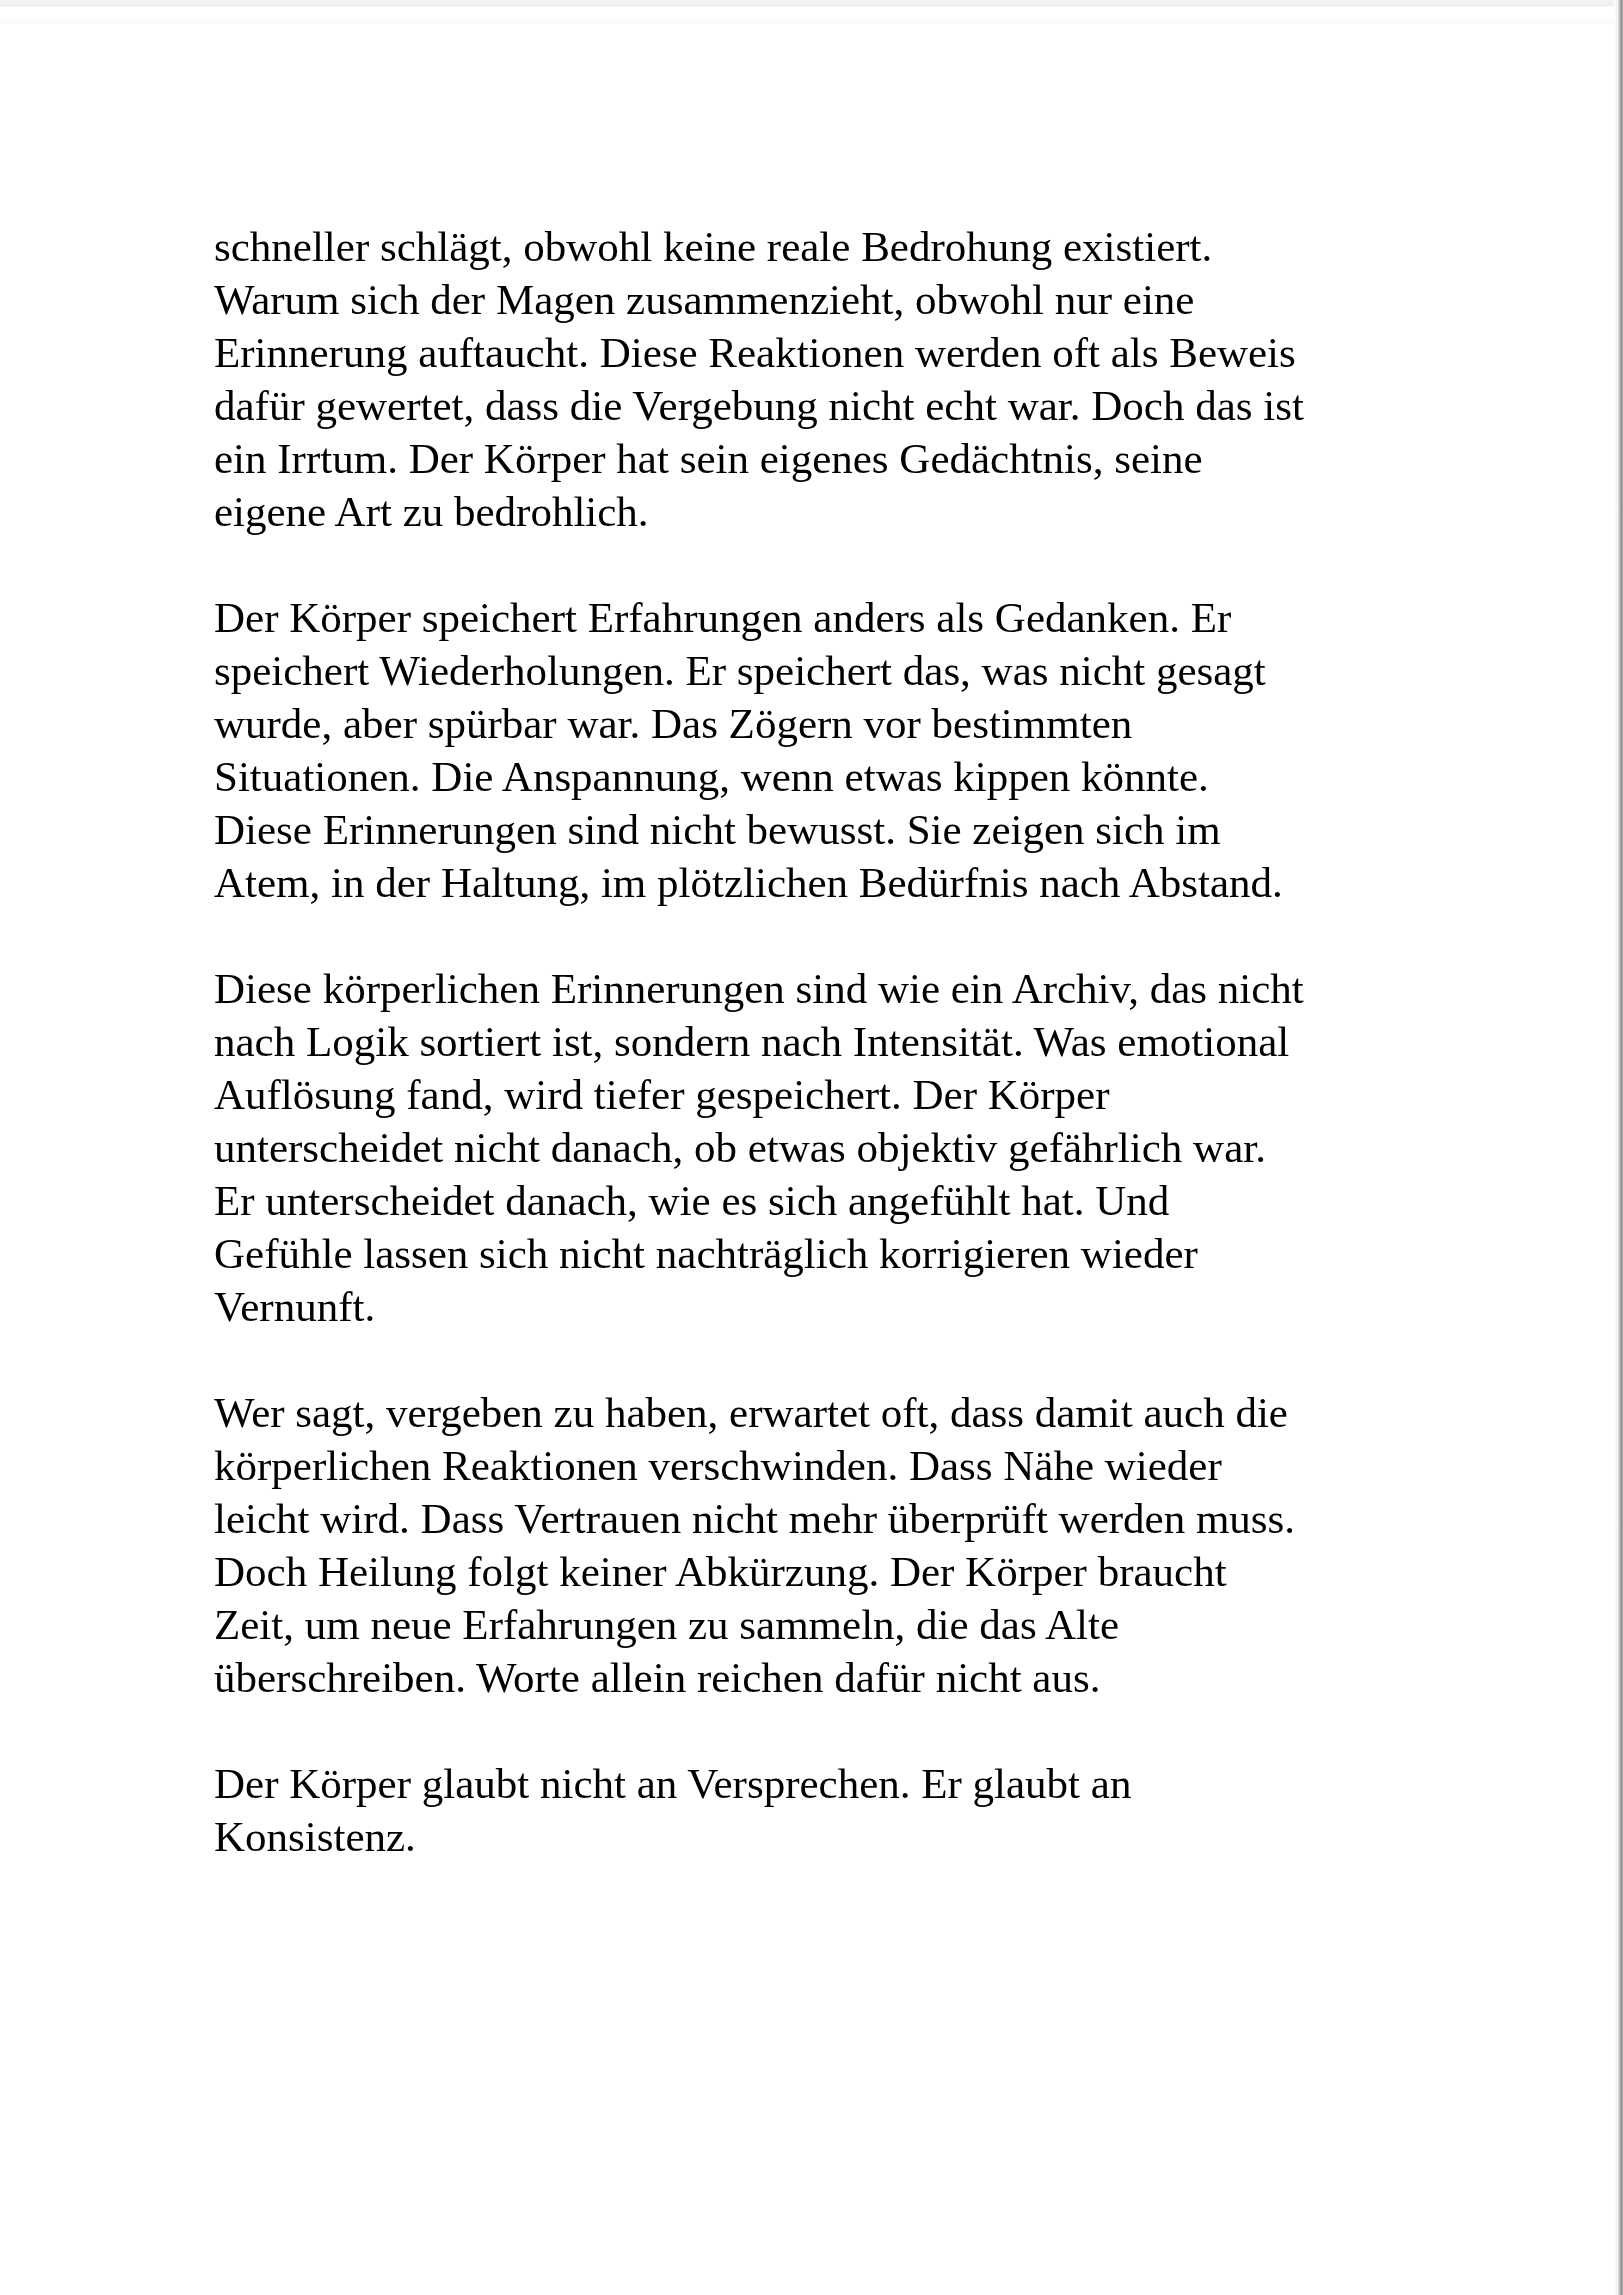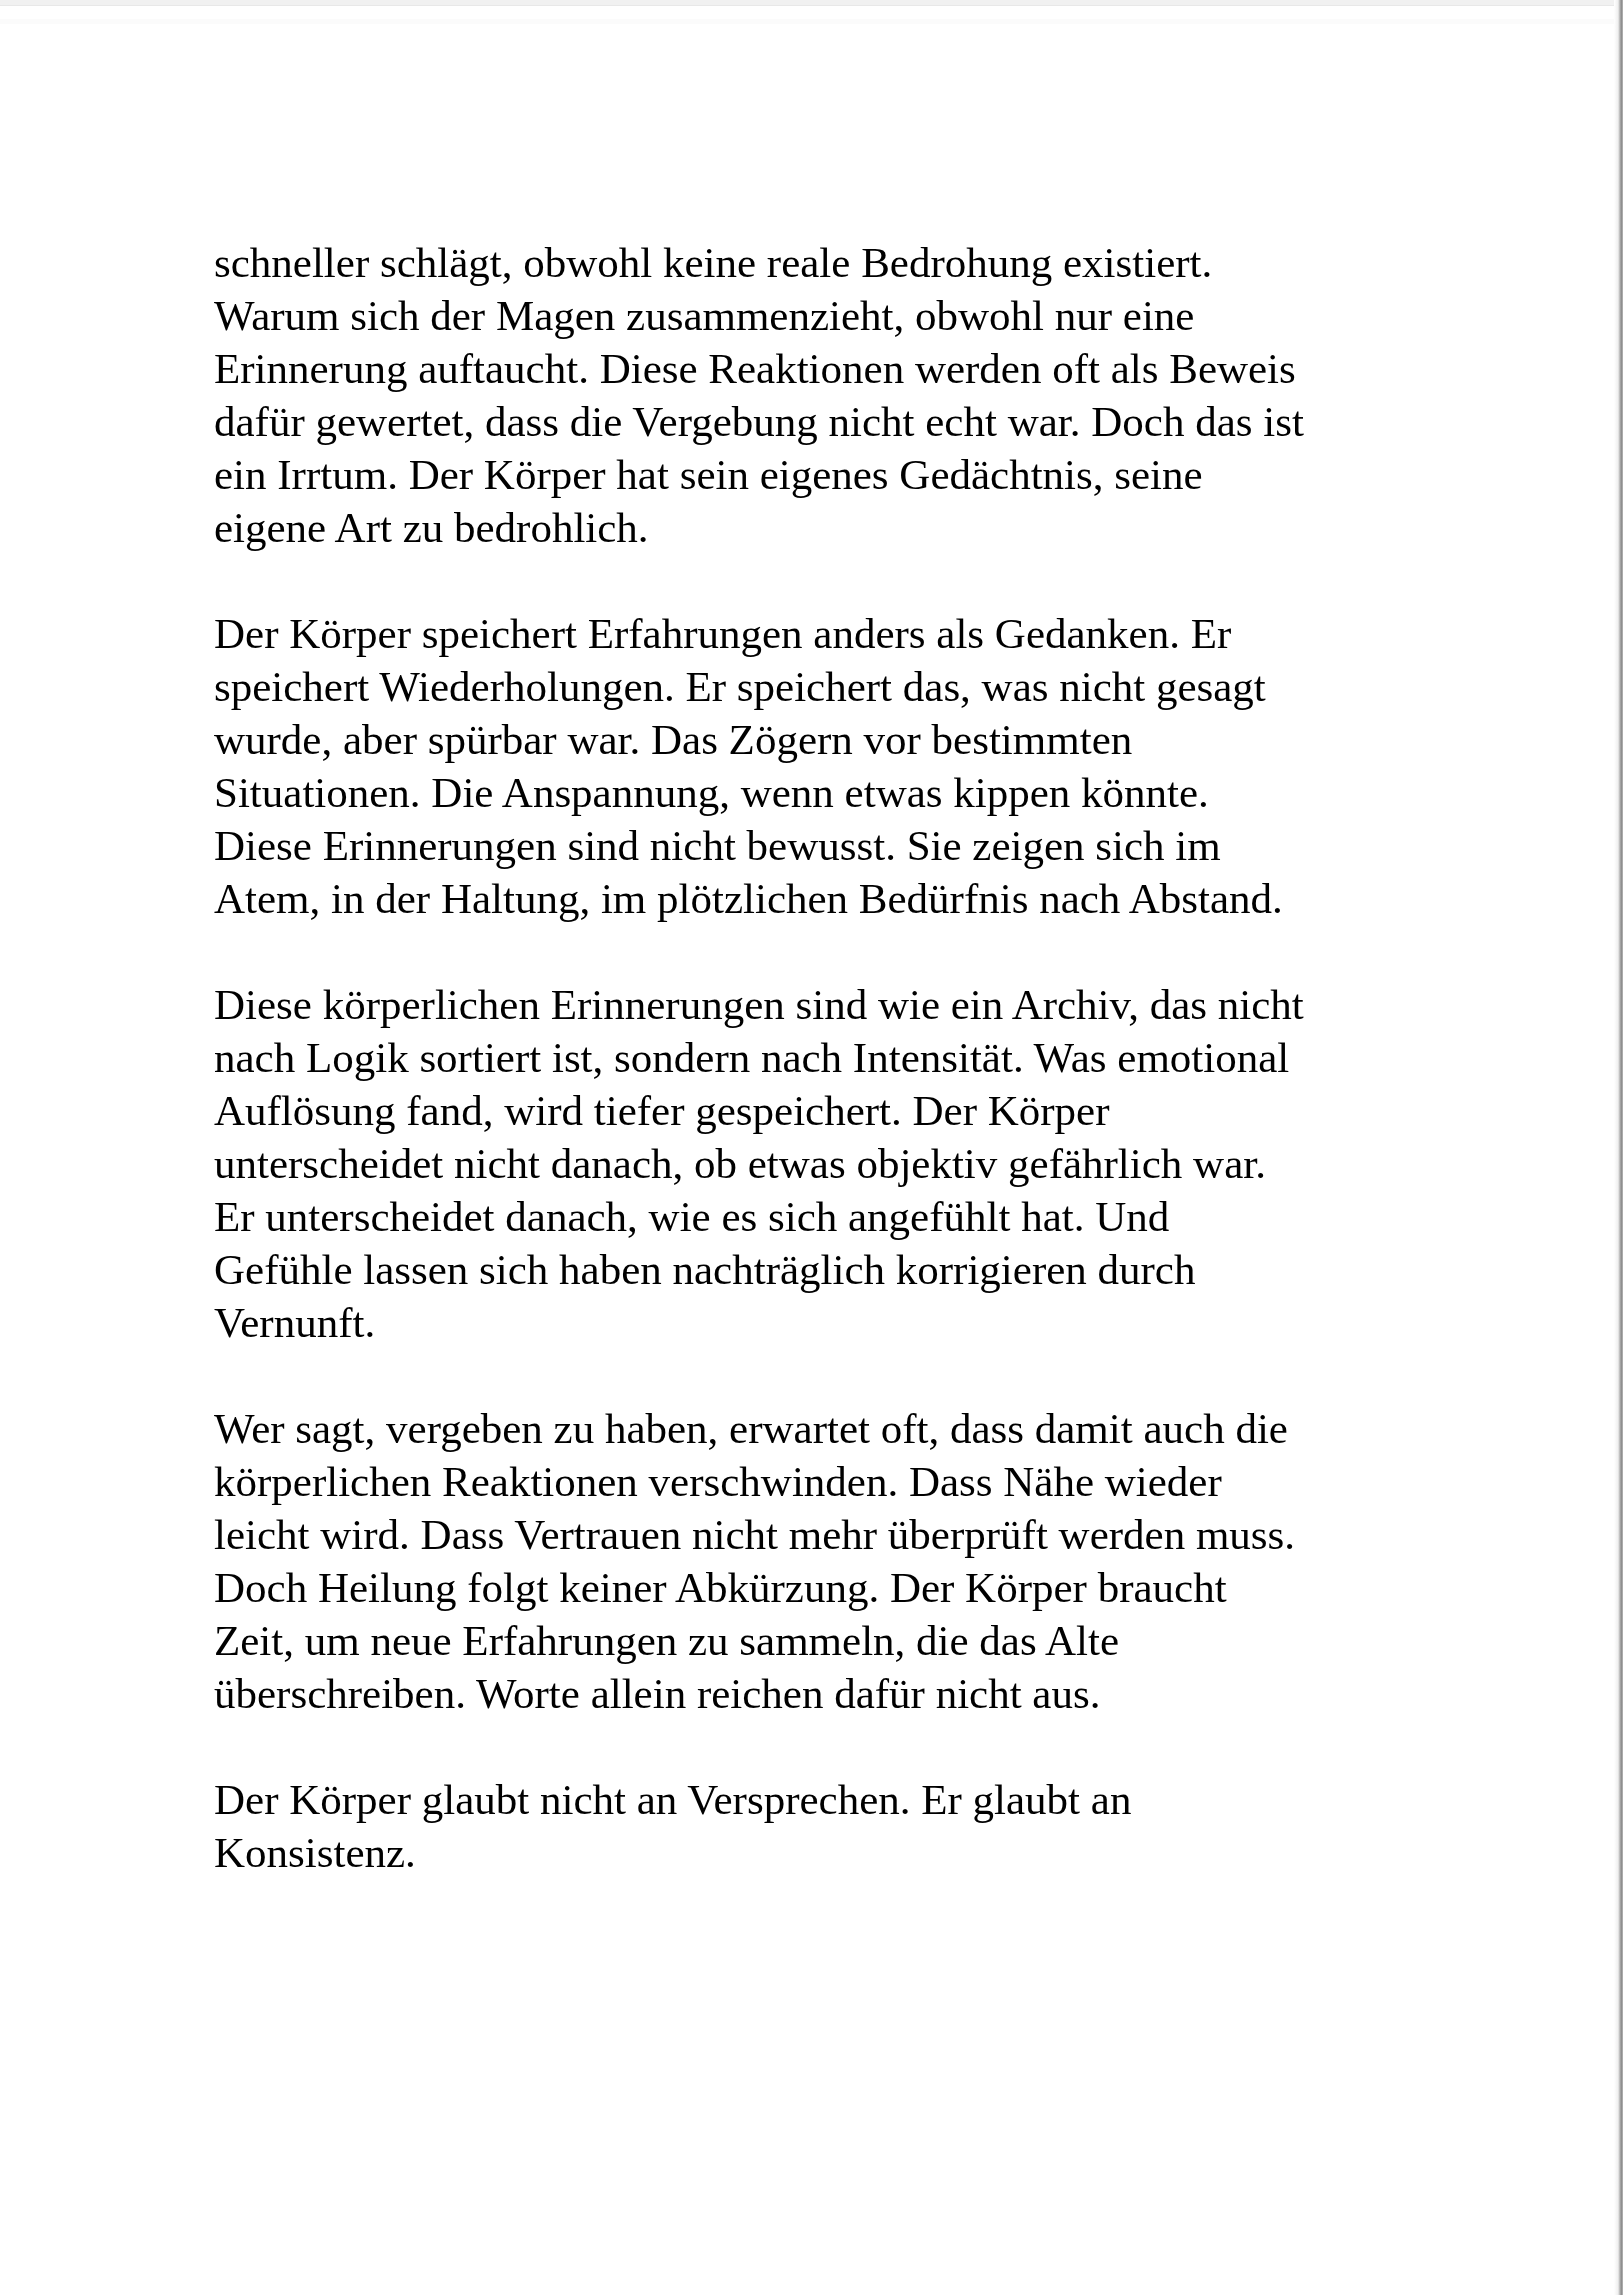--- a/index.html
+++ b/index.html
@@ -23,21 +23,21 @@
   }
   .rightedge {
     position: absolute; top: 0; right: 0; bottom: 0;
     width: 8.8px;
     background: linear-gradient(to right,
       #ffffff 0%, #efefef 45%, #a8a8a8 70%, #8c8c8c 85%, #bdbdbd 100%);
   }
   .doc {
     position: absolute;
     left: 214px;
-    top: 236px;
+    top: 220px;
     width: 1217px;
     font-family: "Liberation Serif", "DejaVu Serif", serif;
     font-size: 43px;
     line-height: 53px;
     font-weight: 400;
     color: #000000;
     -webkit-font-smoothing: antialiased;
   }
   .para { margin: 0 0 53px 0; }
   .para:last-child { margin-bottom: 0; }
@@ -65,21 +65,21 @@
       <div class="line">Situationen. Die Anspannung, wenn etwas kippen könnte.</div>
       <div class="line">Diese Erinnerungen sind nicht bewusst. Sie zeigen sich im</div>
       <div class="line">Atem, in der Haltung, im plötzlichen Bedürfnis nach Abstand.</div>
     </div>
     <div class="para">
       <div class="line">Diese körperlichen Erinnerungen sind wie ein Archiv, das nicht</div>
       <div class="line">nach Logik sortiert ist, sondern nach Intensität. Was emotional</div>
       <div class="line">Auflösung fand, wird tiefer gespeichert. Der Körper</div>
       <div class="line">unterscheidet nicht danach, ob etwas objektiv gefährlich war.</div>
       <div class="line">Er unterscheidet danach, wie es sich angefühlt hat. Und</div>
-      <div class="line">Gefühle lassen sich haben nachträglich korrigieren durch</div>
+      <div class="line">Gefühle lassen sich nicht nachträglich korrigieren wieder</div>
       <div class="line">Vernunft.</div>
     </div>
     <div class="para">
       <div class="line">Wer sagt, vergeben zu haben, erwartet oft, dass damit auch die</div>
       <div class="line">körperlichen Reaktionen verschwinden. Dass Nähe wieder</div>
       <div class="line">leicht wird. Dass Vertrauen nicht mehr überprüft werden muss.</div>
       <div class="line">Doch Heilung folgt keiner Abkürzung. Der Körper braucht</div>
       <div class="line">Zeit, um neue Erfahrungen zu sammeln, die das Alte</div>
       <div class="line">überschreiben. Worte allein reichen dafür nicht aus.</div>
     </div>

